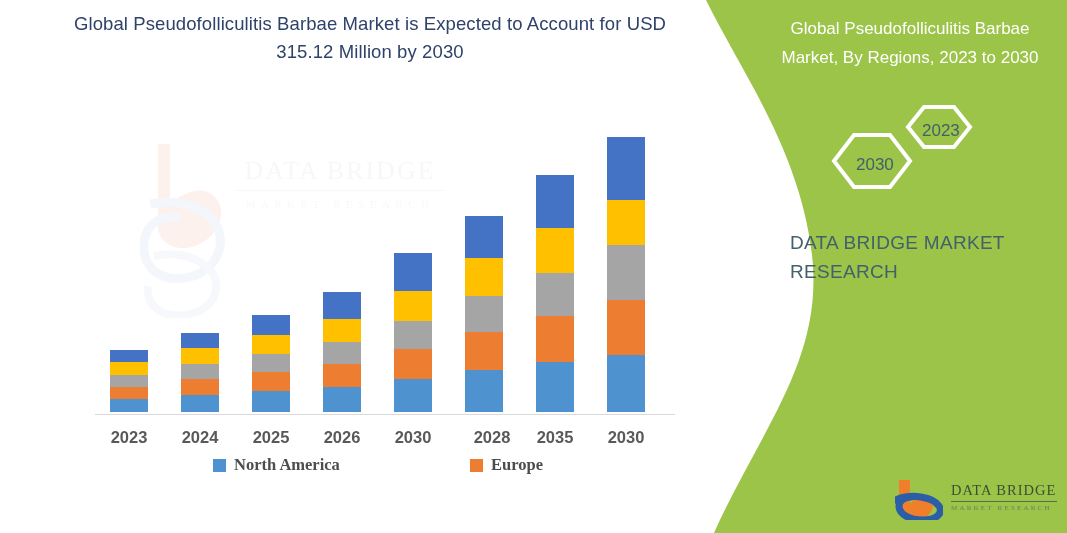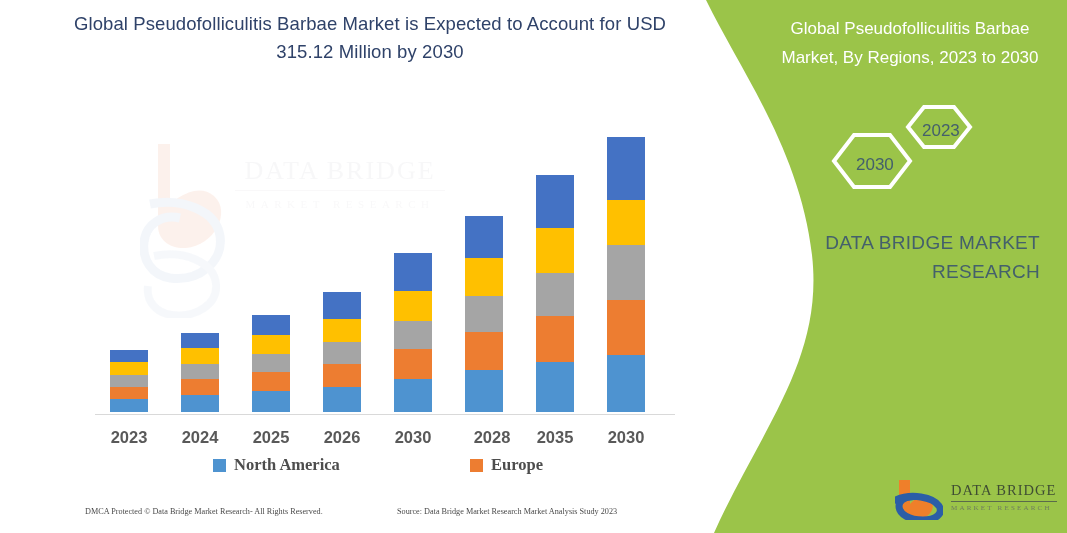--- a/index.html
+++ b/index.html
@@ -63,21 +63,21 @@
   .panel-title{
     position:absolute;left:760px;top:14px;width:300px;text-align:center;
     color:#ffffff;font-size:17px;line-height:29px;
   }
   .hexes{position:absolute;left:820px;top:95px;width:180px;height:110px;}
   .hex-label{position:absolute;color:#44606b;font-size:17px;}
   .hex-2030{left:36px;top:60px;}
   .hex-2023{left:102px;top:26px;}
 
   .brand{
-    position:absolute;left:790px;top:228px;width:250px;text-align:right;
+    position:absolute;left:790px;top:228px;width:250px;text-align:left;
     color:#44606b;font-size:19px;line-height:29px;letter-spacing:.3px;
   }
 
   .logo{position:absolute;left:895px;top:478px;width:165px;height:44px;}
   .logo-mark{position:absolute;left:0;top:0;width:48px;height:42px;}
   .logo-text{position:absolute;left:56px;top:4px;width:110px;}
   .logo-line1{color:#3f4d33;font-size:14.5px;letter-spacing:1px;font-family:"Liberation Serif", serif;}
   .logo-rule{width:106px;height:1px;background:#5a6b4a;margin-top:2px;}
   .logo-line2{color:#6e7d5e;font-size:7px;letter-spacing:2.2px;margin-top:2px;font-family:"Liberation Serif", serif;}
 </style>
@@ -182,24 +182,20 @@
       <div class="legend-item" style="left: 118px;">
         <span class="swatch" style="background: rgb(78, 147, 208);"></span>
         <span class="legend-label">North America</span>
       </div>
       <div class="legend-item" style="left: 375px;">
         <span class="swatch" style="background: rgb(237, 125, 49);"></span>
         <span class="legend-label">Europe</span>
       </div>
     </div>
 
-  <div class="footer">
-    <span class="foot-left">DMCA Protected © Data Bridge Market Research- All Rights Reserved.</span>
-    <span class="foot-right">Source: Data Bridge Market Research  Market Analysis Study 2023</span>
-  </div>
 
   <div class="panel-title">Global Pseudofolliculitis Barbae Market, By Regions, 2023 to 2030</div>
 
   <div class="hexes">
     <svg width="180" height="110" viewBox="0 0 180 110" xmlns="http://www.w3.org/2000/svg">
       <polygon points="14,66 34,40 70,40 90,66 70,92 34,92" fill="none" stroke="#ffffff" stroke-width="4"></polygon>
       <polygon points="88,32 104,12 134,12 150,32 134,52 104,52" fill="none" stroke="#ffffff" stroke-width="4"></polygon>
     </svg>
     <div class="hex-label hex-2030">2030</div>
     <div class="hex-label hex-2023">2023</div>

